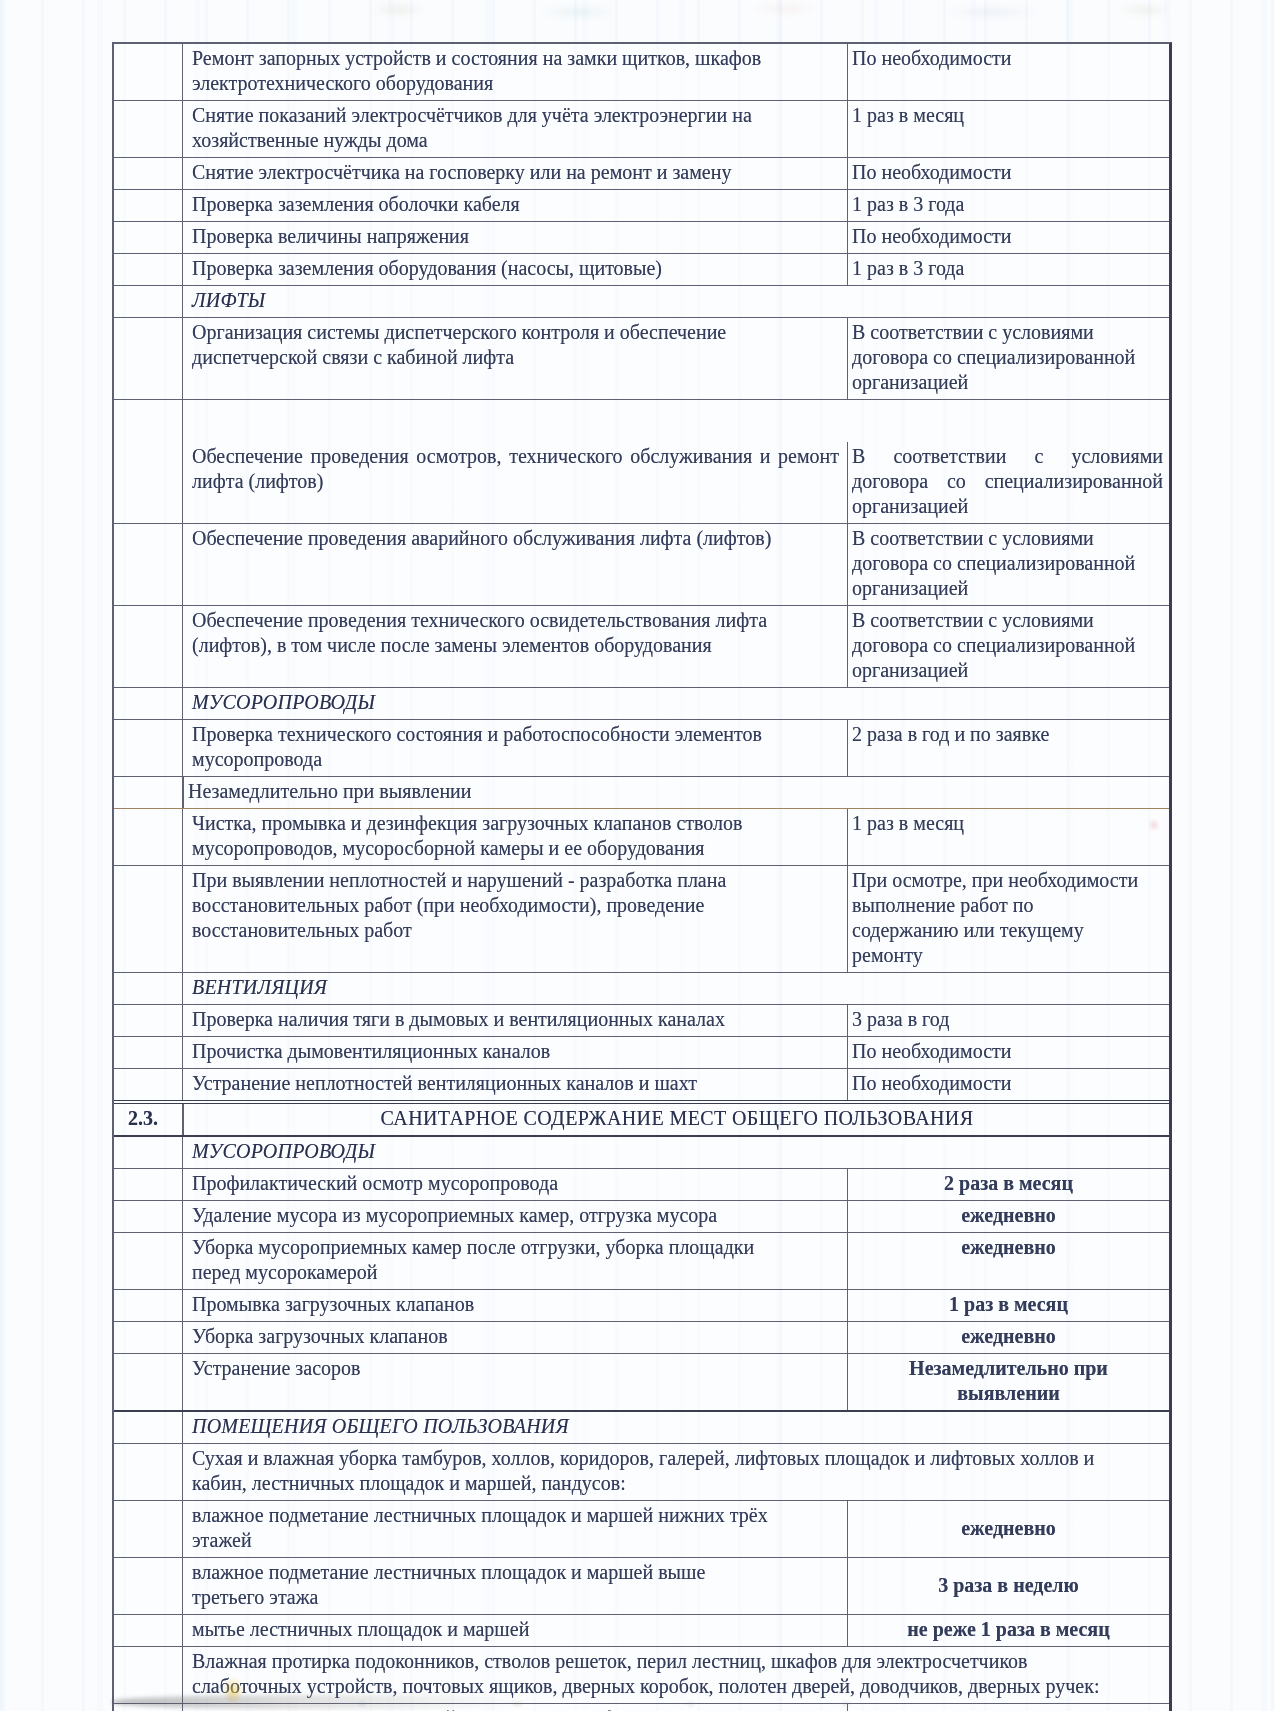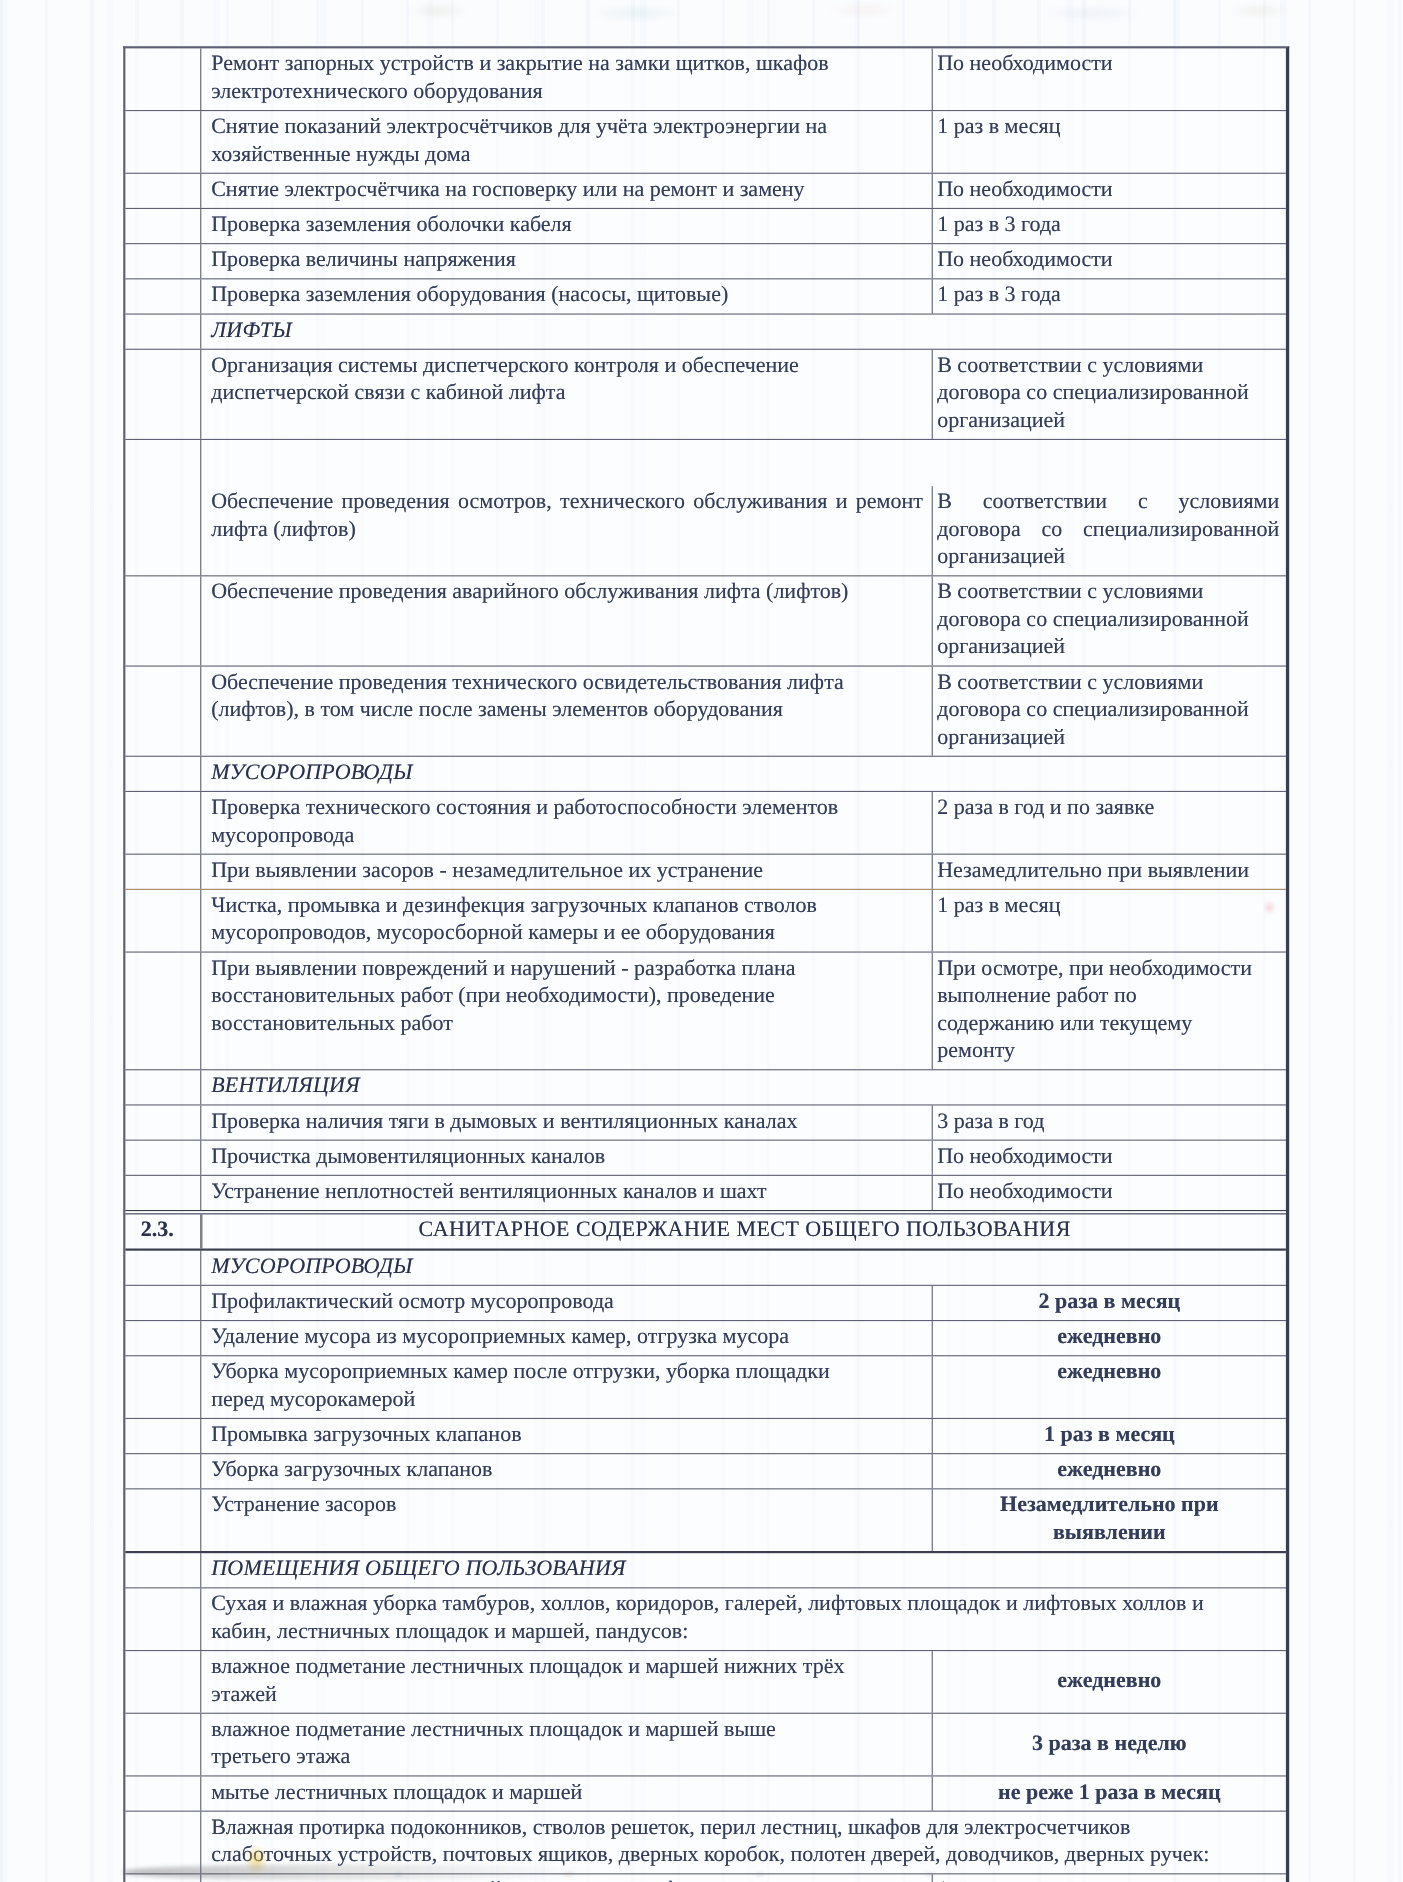--- a/index.html
+++ b/index.html
@@ -84,21 +84,21 @@
 </style>
 </head>
 <body>
 
 <div class="streaks"></div>
 <div class="art art-top"></div>
 
 <div class="doc-table">
     <div class="row">
       <div class="cell idx"></div>
-      <div class="cell desc">Ремонт запорных устройств и закрытие на замки щитков, шкафов
+      <div class="cell desc">Ремонт запорных устройств и состояния на замки щитков, шкафов
 электротехнического оборудования</div>
       <div class="cell freq">По необходимости</div>
     </div>
     <div class="row">
       <div class="cell idx"></div>
       <div class="cell desc">Снятие  показаний электросчётчиков для учёта электроэнергии на
 хозяйственные нужды дома</div>
       <div class="cell freq">1 раз в месяц</div>
     </div>
     <div class="row">
@@ -158,32 +158,31 @@
       <div class="cell desc sub-label">МУСОРОПРОВОДЫ</div>
     </div>
     <div class="row">
       <div class="cell idx"></div>
       <div class="cell desc">Проверка технического состояния и работоспособности элементов
 мусоропровода</div>
       <div class="cell freq">2 раза в год и по заявке</div>
     </div>
     <div class="row">
       <div class="cell idx"></div>
-      <div class="cell desc">При выявлении засоров - незамедлительное их устранение</div>
       <div class="cell freq">Незамедлительно при выявлении</div>
     </div>
     <div class="row warm-top">
       <div class="cell idx"></div>
       <div class="cell desc">Чистка, промывка и дезинфекция загрузочных клапанов стволов
 мусоропроводов, мусоросборной камеры и ее оборудования</div>
       <div class="cell freq">1 раз в месяц</div>
     </div>
     <div class="row">
       <div class="cell idx"></div>
-      <div class="cell desc">При выявлении повреждений и нарушений - разработка плана
+      <div class="cell desc">При выявлении неплотностей и нарушений - разработка плана
 восстановительных работ (при необходимости), проведение
 восстановительных работ</div>
       <div class="cell freq">При осмотре,  при необходимости
 выполнение работ по
 содержанию или текущему
 ремонту</div>
     </div>
     <div class="row span2">
       <div class="cell idx"></div>
       <div class="cell desc sub-label">ВЕНТИЛЯЦИЯ</div>

